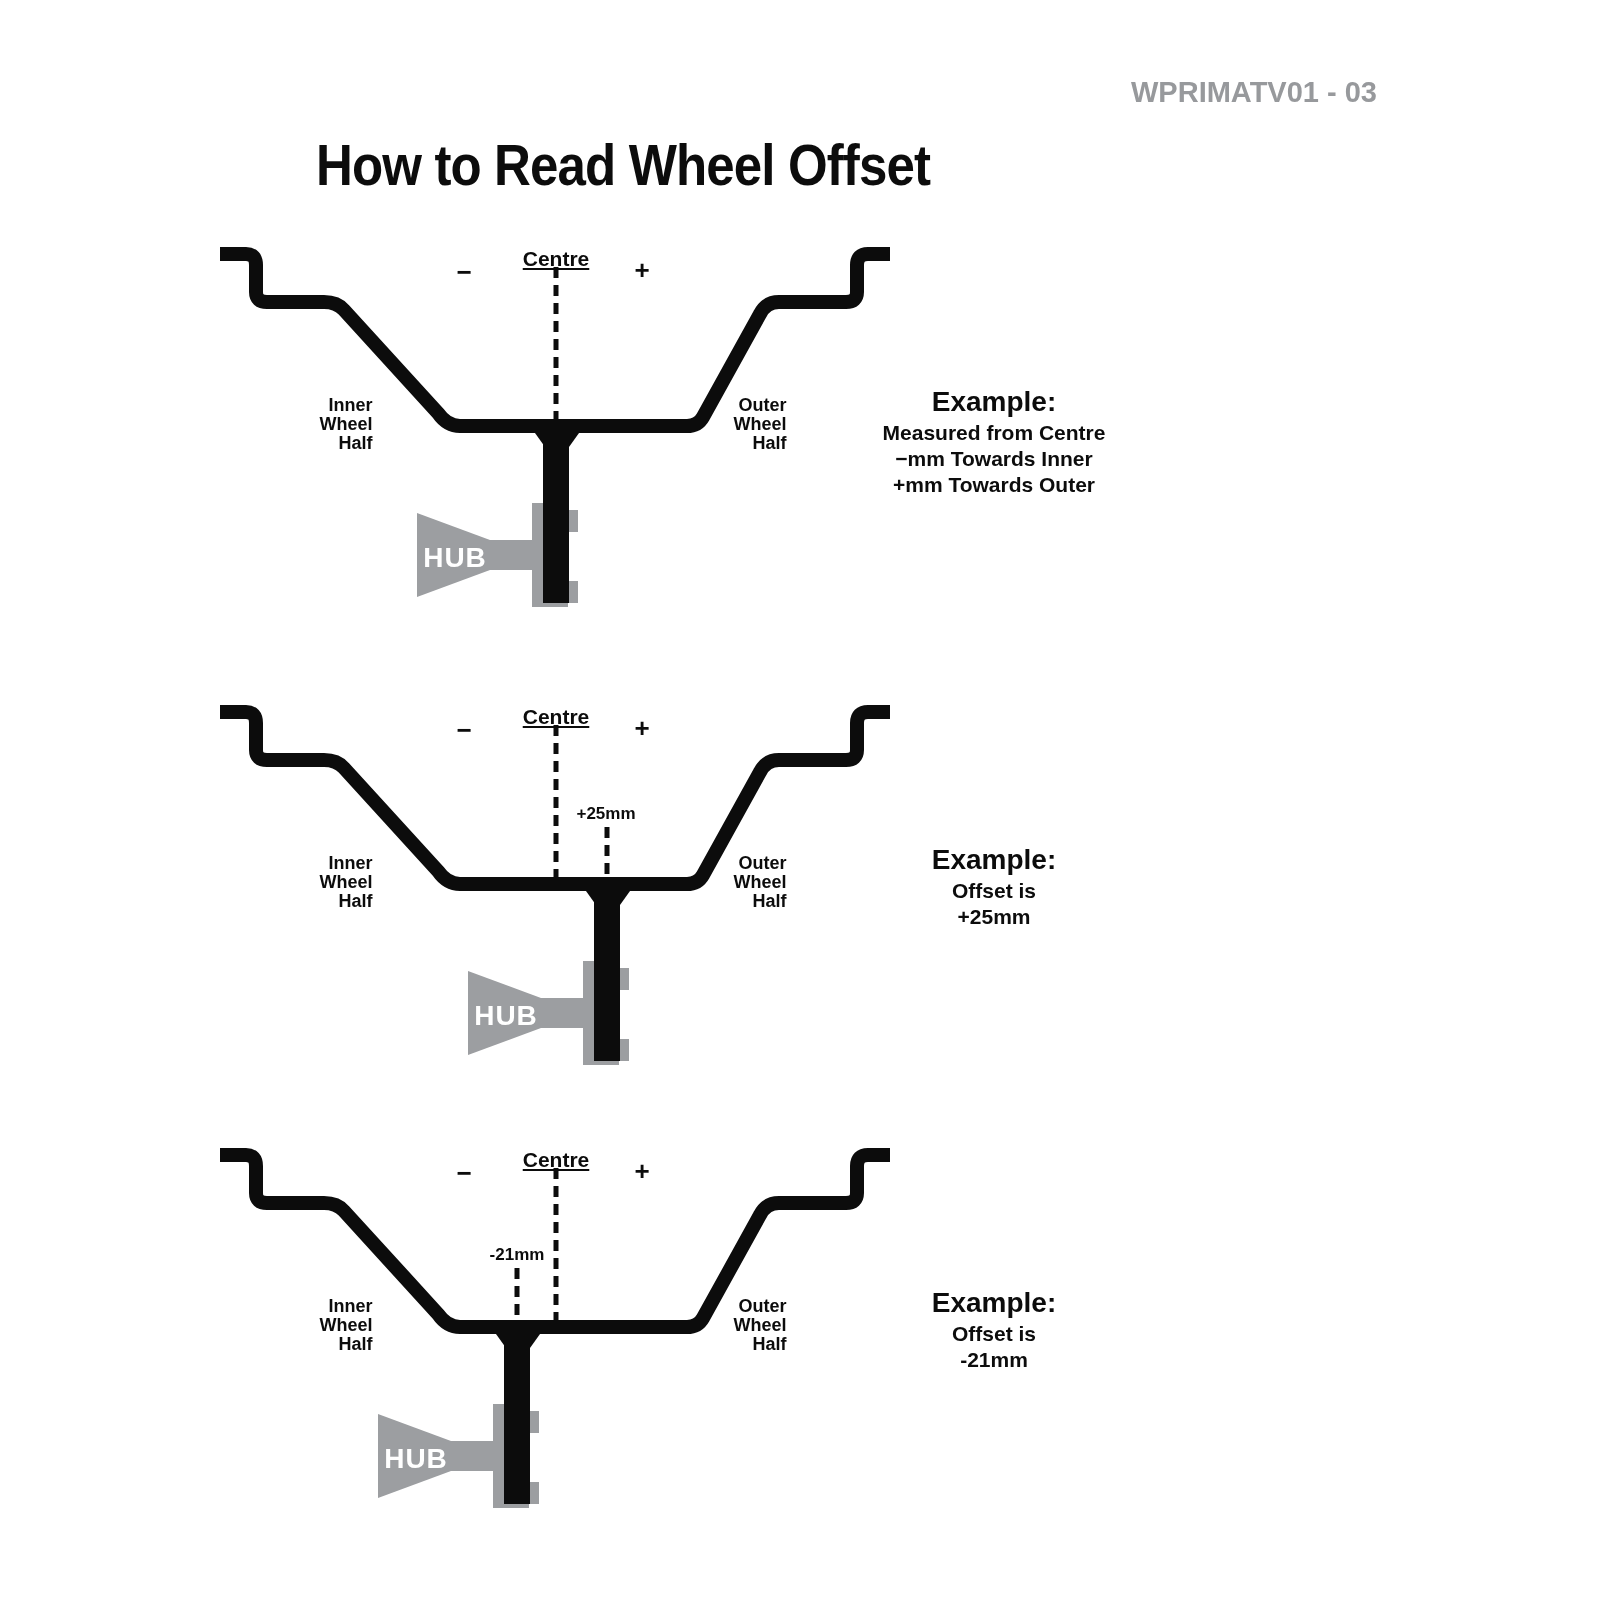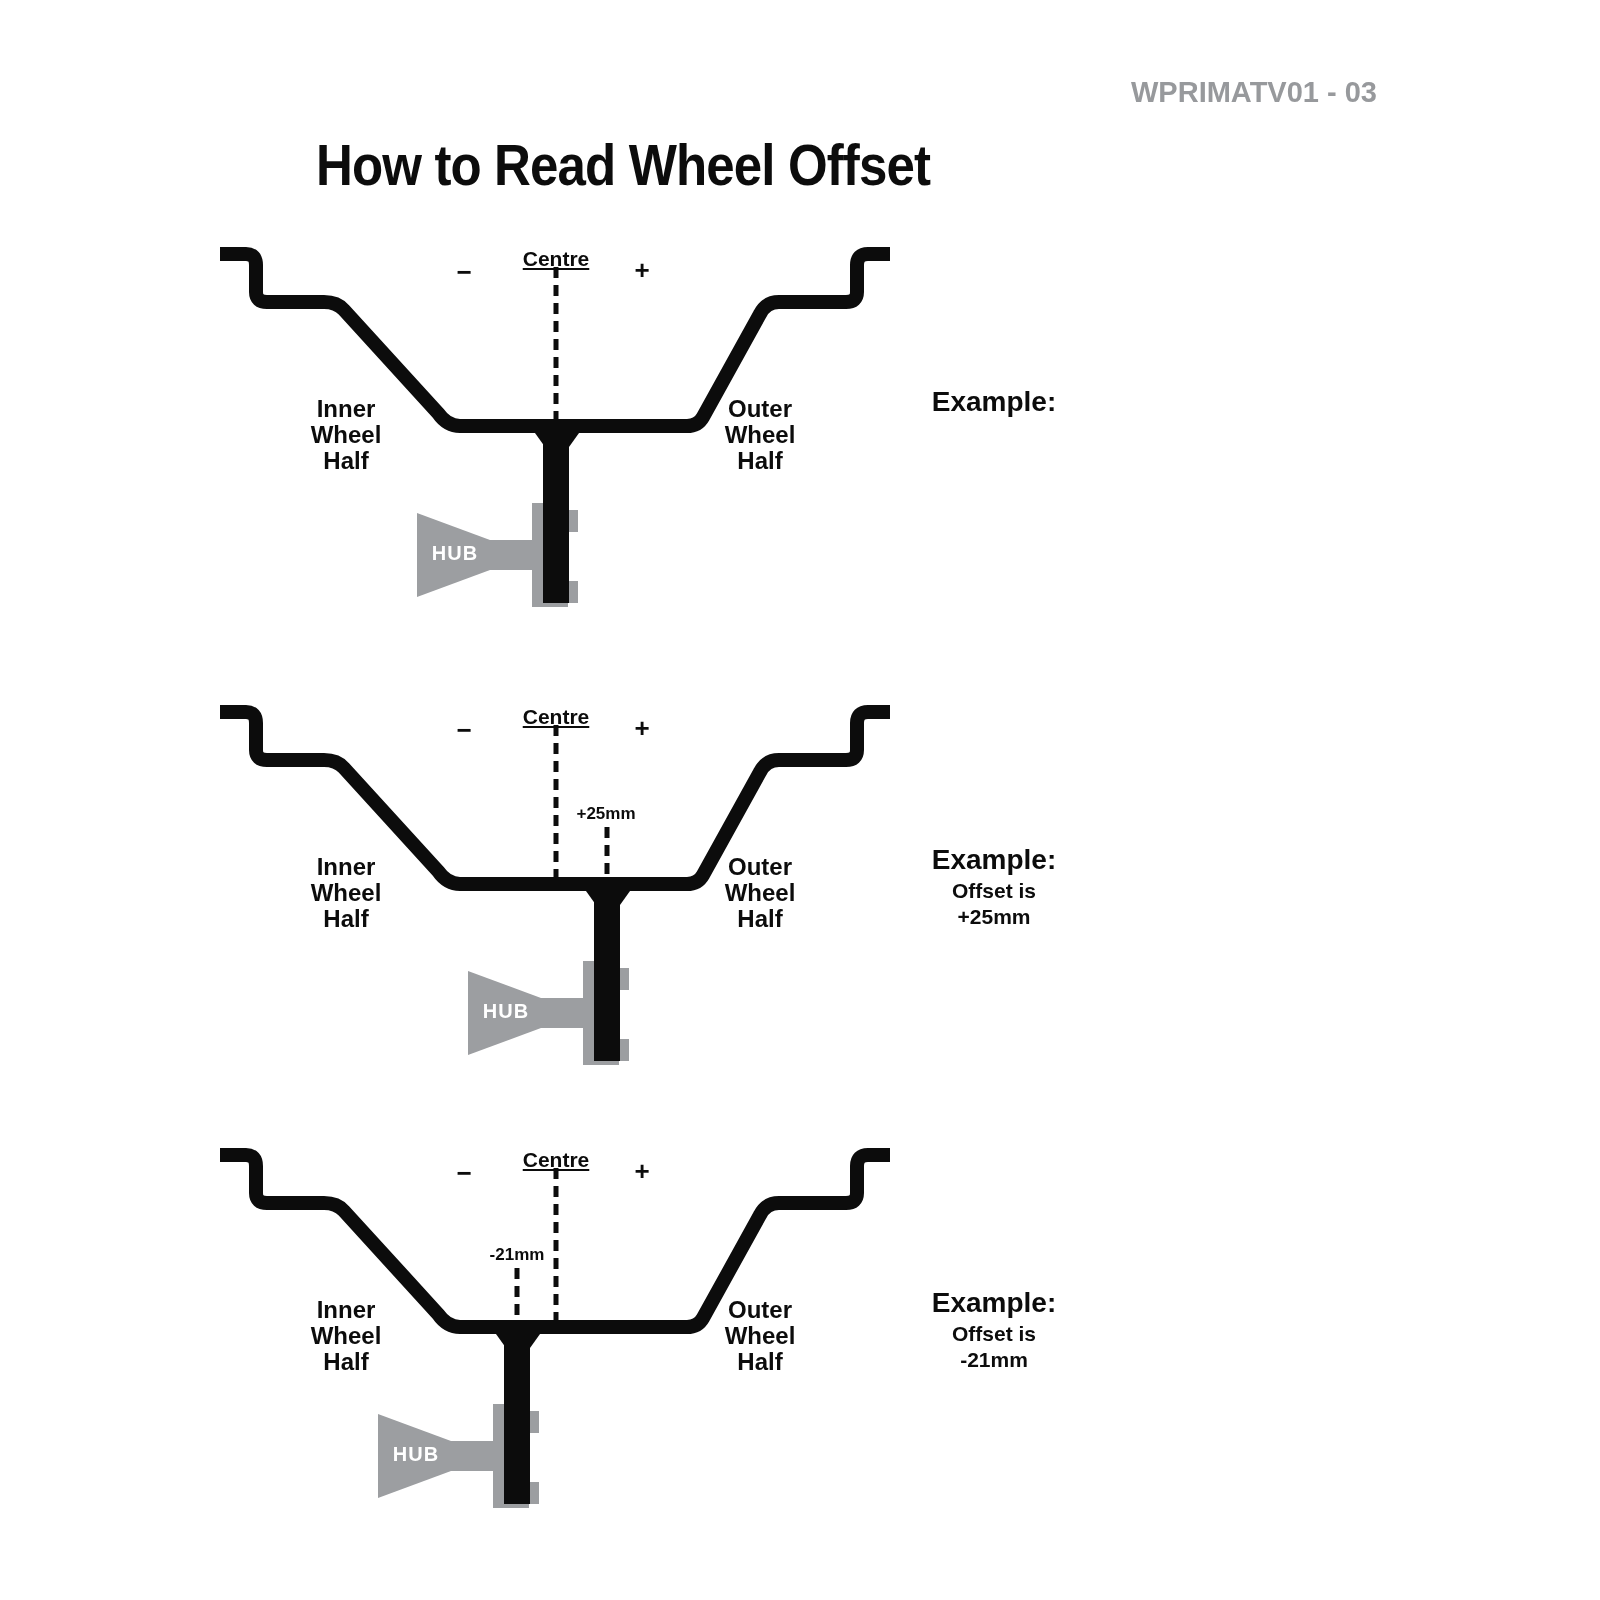--- a/index.html
+++ b/index.html
@@ -34,23 +34,23 @@
   .diagram { position: absolute; left: 0; width: 1600px; height: 440px; }
   .drawing { position: absolute; left: 210px; top: 0; }
 
   .label {
     position: absolute; transform: translateX(-50%);
     font-weight: bold; text-align: center; white-space: pre-line;
     color: var(--ink);
   }
   .centre-label   { font-size: 21px; text-decoration: underline; }
   .sign           { font-size: 26px; line-height: 26px; }
-  .half-label     { font-size: 24px; line-height: 26px; }
+  .half-label     { font-size: 18px; line-height: 19px; text-align: right; }
   .offset-marker  { font-size: 17px; }
-  .hub-label      { color: #ffffff; font-size: 20px; letter-spacing: 1px; }
+  .hub-label      { color: #ffffff; font-size: 28px; letter-spacing: 1px; }
 
   .example { position: absolute; transform: translateX(-50%); text-align: center; }
   .example-heading { font-size: 28px; line-height: 32px; font-weight: bold; }
   .example-body    { font-size: 21px; line-height: 26px; font-weight: bold; white-space: pre-line; margin-top: 2px; }
 
   
   .rim      { fill: none; stroke: var(--ink); stroke-width: 14; }
   .dash     { fill: none; stroke: var(--ink); stroke-width: 5; stroke-dasharray: 11 7; }
   .hub-part { fill: var(--hub-gray); }
   .ink-part { fill: var(--ink); }
@@ -90,20 +90,23 @@
     <span class="label sign" style="left:642px; top:27px">+</span>
     <span class="label half-label" style="left:346px; top:166px">Inner
 Wheel
 Half</span>
     <span class="label half-label" style="left:760px; top:166px">Outer
 Wheel
 Half</span>
     <span class="label hub-label" style="left:455px; top:312px">HUB</span>
     <div class="example" style="left:994px; top:156px">
       <div class="example-heading">Example:</div>
+      <div class="example-body">Measured from Centre
+−mm Towards Inner
++mm Towards Outer</div>
     </div>
   </section>
 
   <section class="diagram" style="top:688px">
     <svg class="drawing" width="680" height="400" viewBox="0 0 680 400">
       <use href="#rim-profile"></use>
       <use href="#centre-dash"></use>
       <path class="dash" d="M 397 139 V 189"></path>
       <use href="#hub-assembly" transform="translate(51 0)"></use>
     </svg>

